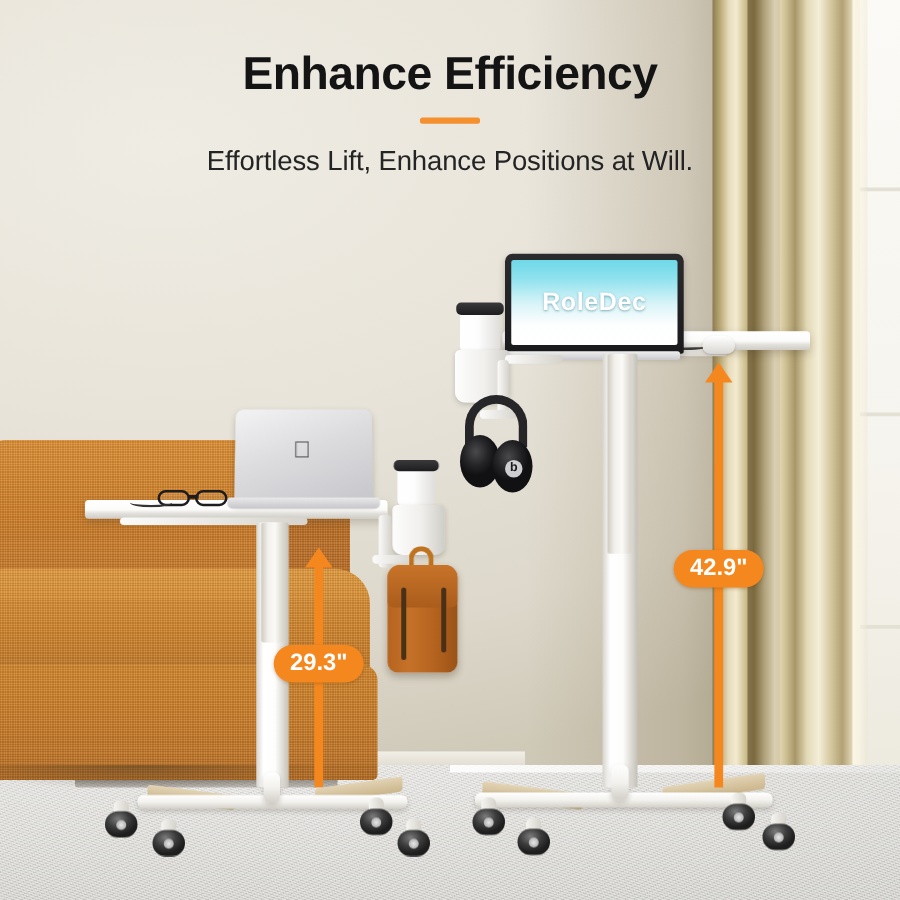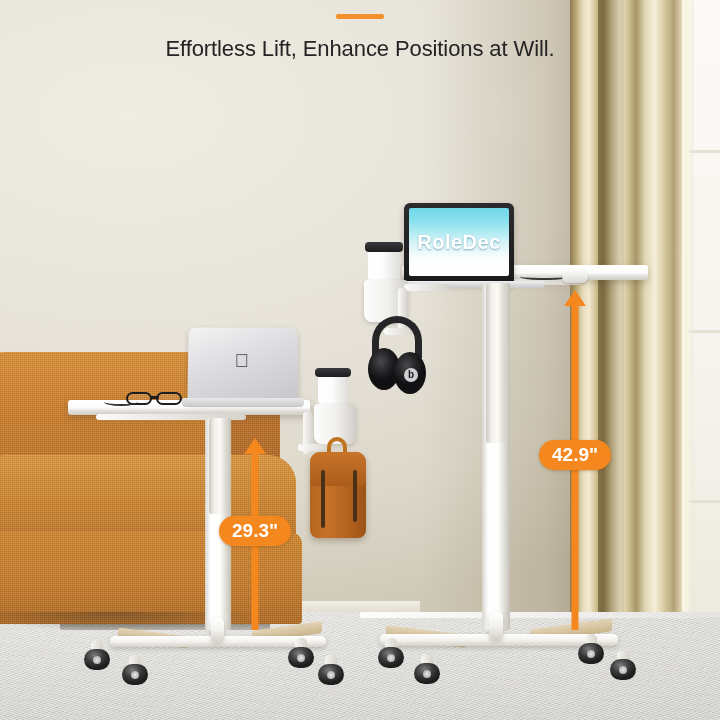--- a/index.html
+++ b/index.html
@@ -167,21 +167,21 @@
     position:absolute; left:50%; top:44%; transform:translate(-50%,-50%);
     width:17px; height:19px; color:#3a3a3c; font-size:19px; line-height:19px;
   }
   .lap-lower-base {
     position:absolute; left:182px; top:398px; width:122px; height:9px;
     background:linear-gradient(to bottom,#e9e9ea,#c7c7cb);
     border-radius:2px 2px 4px 4px;
   }
 
   .lap-upper-lid {
-    position:absolute; left:404px; top:203px; width:110px; height:80px;
+    position:absolute; left:404px; top:203px; width:143px; height:80px;
     background:linear-gradient(to bottom,#2b2b2d,#1a1a1c);
     border-radius:6px 6px 2px 2px;
     padding:5px 5px 7px 5px;
     box-shadow:0 3px 6px rgba(50,45,35,0.28);
   }
   .lap-screen {
     width:100%; height:100%;
     background:linear-gradient(to bottom,#6fd8e8 0%,#8fe2ee 22%,#d9f4f8 52%,#fdfefe 76%,#ffffff 100%);
     border-radius:2px;
     display:flex; align-items:center; justify-content:center;
@@ -468,17 +468,18 @@
     <div class="pill" style="top:78px; font-size:19px; padding:4px 13px;">29.3"</div>
   </div>
 
   <div class="measure" style="left:564px; top:290px; width:22px; height:340px; --accent:#F5871F;">
     <div class="head"></div>
     <div class="shaft"></div>
     <div class="pill" style="top:150px; font-size:19px; padding:4px 13px;">42.9"</div>
   </div>
 
   <div class="header">
+    <div class="title">Enhance Efficiency</div>
     <div class="divider" style="background:#F5902F;"></div>
     <div class="subtitle">Effortless Lift, Enhance Positions at Will.</div>
   </div>
 
 </div>
 
 </body></html>

